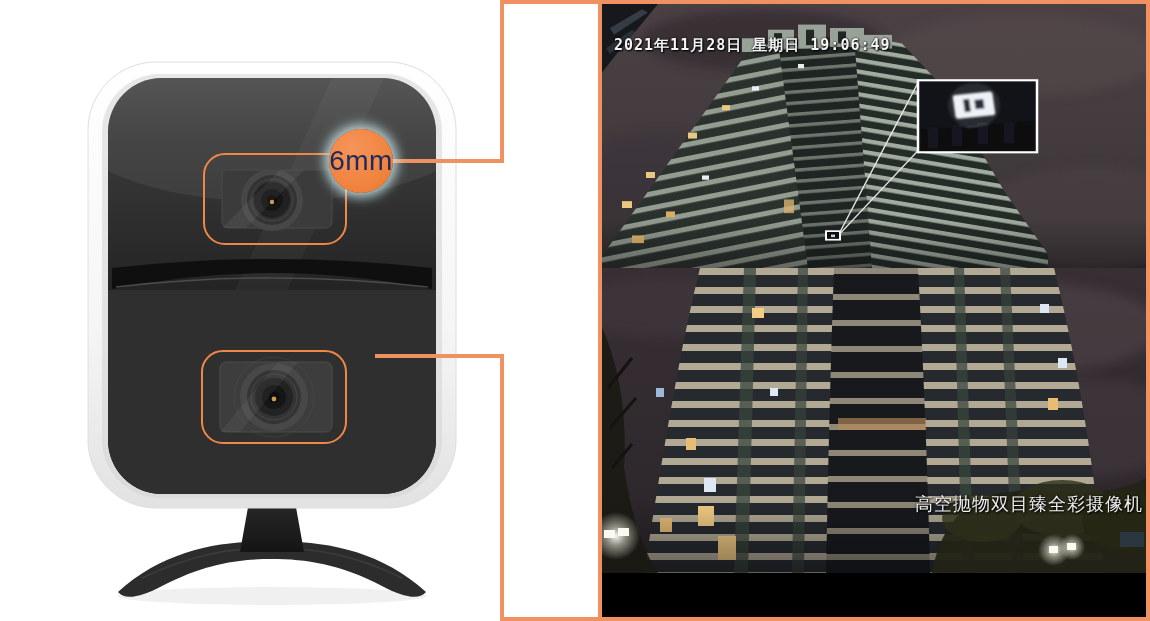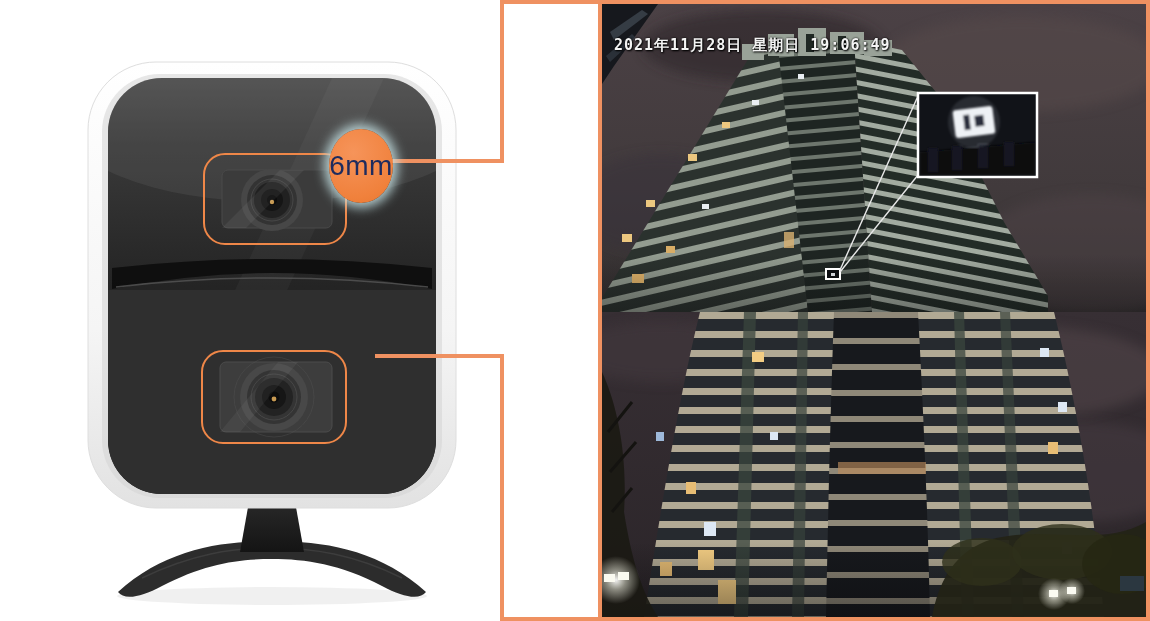--- a/index.html
+++ b/index.html
@@ -4,40 +4,40 @@
 <style>
   html,body{margin:0;padding:0;background:#ffffff;}
   .stage{
     position:relative;width:1150px;height:621px;overflow:hidden;
     background:#ffffff;font-family:"Liberation Sans",sans-serif;
   }
   
   .conn{position:absolute;background:#ef9161;z-index:3;}
   
   .callout{
-    position:absolute;width:64px;height:74px;border-radius:50%;z-index:6;
+    position:absolute;width:64px;height:64px;border-radius:50%;z-index:6;
     background:radial-gradient(circle at 38% 32%, #f6945a 0%, #f0813c 70%, #e8762f 100%);
     box-shadow:0 0 11px 5px rgba(198,226,228,0.85);
     display:flex;align-items:center;justify-content:center;
   }
   .callout span{color:#1d2b5e;font-size:28px;letter-spacing:0.5px;}
   
   .lensbox{
     position:absolute;border:2px solid #ef8748;border-radius:22px;z-index:5;
     background:transparent;
   }
   
   .camera-wrap{position:absolute;left:82px;top:56px;width:380px;height:550px;z-index:1;}
   
   .panel{
     position:absolute;left:598px;top:0;width:552px;height:621px;
     border:4px solid #ef9161;box-sizing:border-box;background:#000;z-index:2;
   }
   .photo{position:relative;width:544px;overflow:hidden;}
-  .photo-top{height:308px;}
+  .photo-top{height:264px;}
   .photo-bottom{height:305px;}
   .photo svg{position:absolute;left:0;top:0;width:100%;height:100%;}
   .timestamp{
     position:absolute;left:12px;top:32px;z-index:4;
     color:#f4f4f4;font-size:15px;font-weight:bold;letter-spacing:1px;
     font-family:"DejaVu Sans Mono","DejaVu Sans",sans-serif;
     text-shadow:1px 1px 2px #000,0 0 2px #000;
   }
   .caption{
     position:absolute;right:3px;top:224px;z-index:4;
@@ -325,15 +325,16 @@
           <circle cx="14" cy="268" r="24" fill="url(#glowG)"></circle>
           <rect x="2" y="262" width="11" height="8" fill="#fafaf0"></rect>
           <rect x="16" y="260" width="11" height="8" fill="#fafaf0"></rect>
           <circle cx="452" cy="282" r="16" fill="url(#glowG)"></circle>
           <circle cx="470" cy="279" r="13" fill="url(#glowG)"></circle>
           <rect x="447" y="278" width="9" height="7" fill="#fbfbf2"></rect>
           <rect x="465" y="275" width="9" height="7" fill="#fbfbf2"></rect>
           <rect x="518" y="264" width="24" height="15" fill="#2b3740"></rect>
         </g>
       </svg>
+      <div class="caption">高空抛物双目臻全彩摄像机</div>
     </div>
   </div>
 </div>
 
 </body></html>

